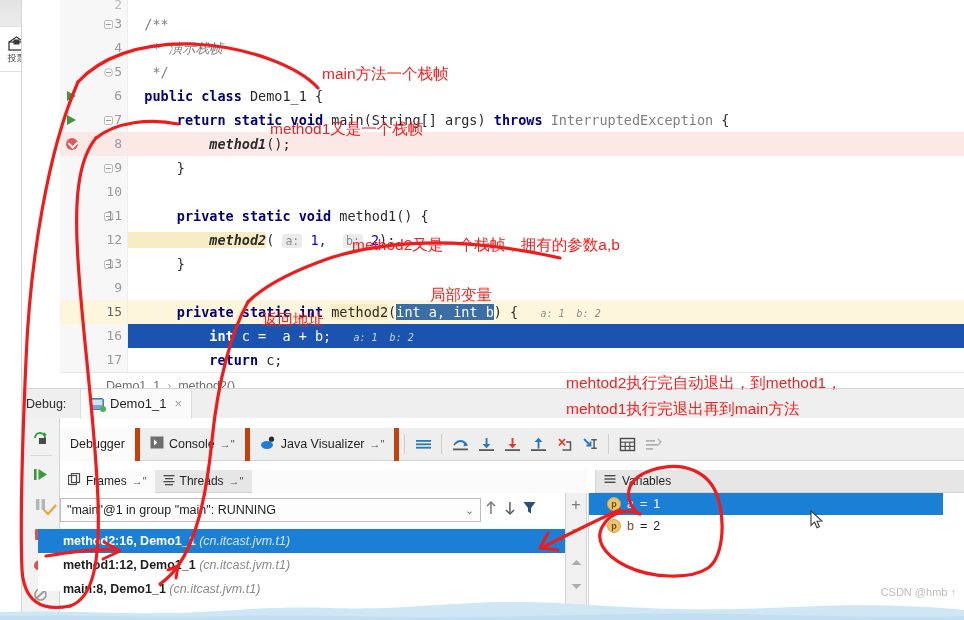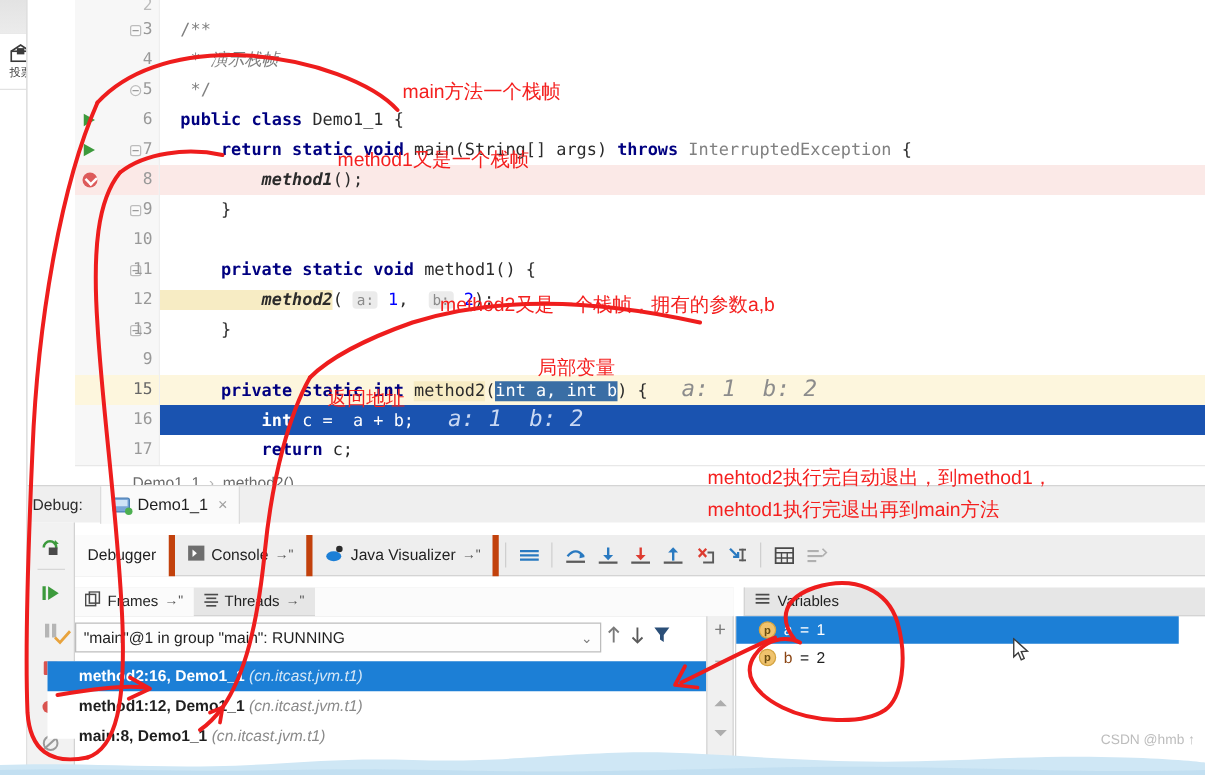--- a/index.html
+++ b/index.html
@@ -146,21 +146,21 @@
   .mth { color: #2b2b2b; }
   .mth-it { color: #2b2b2b; font-style: italic; font-weight: bold; }
   .num { color: #0000ff; }
   .cmt { color: #808080; font-style: italic; }
   .cmt-b { color: #808080; }
   .typ { color: #808080; }
   .hint {
     background: #ebebeb; color: #8c8c8c;
     font-size: 11.5px; padding: 0 3px; border-radius: 3px;
   }
-  .hintval { color: #8c8c8c; font-style: italic; font-size: 18px; }
+  .hintval { color: #8c8c8c; font-style: italic; font-size: 10px; }
   .ident-hl { background: #f7ecc4; }
   .sel-hl { background: #3a6ea5; color: #ffffff; }
 
   .row-exec { background: #fdf6dd; }
   .row-bp   { background: #fbe9e7; }
   .row-cursel { background: #1a53b0; }
   .row-cursel .kw { color: #ffffff; font-weight: bold; }
   .row-cursel .num, .row-cursel .mth, .row-cursel .cls { color: #ffffff; }
   .row-cursel .hintval { color: #c9d8f2; }
 

